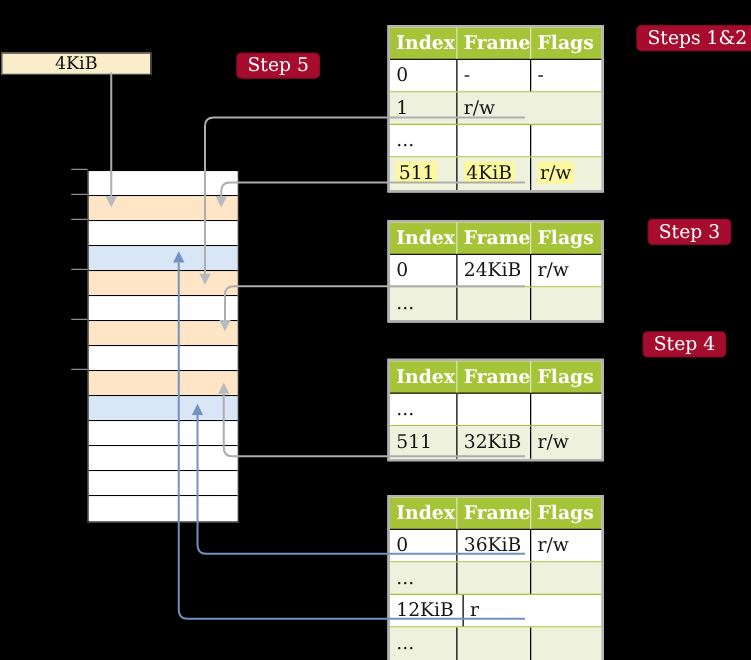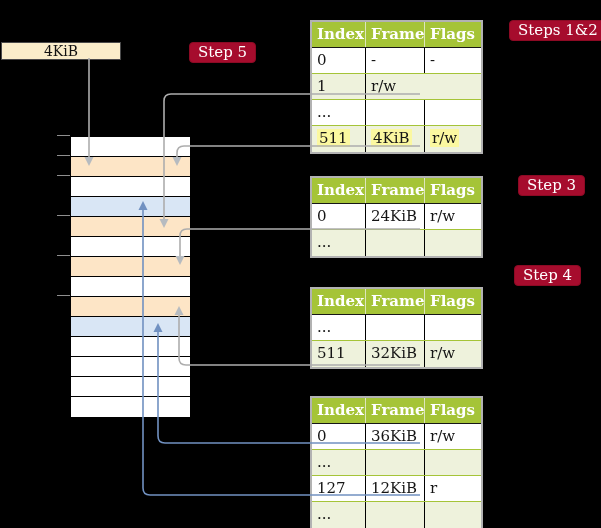--- a/index.html
+++ b/index.html
@@ -171,21 +171,20 @@
       <div class="td c1">0</div>
       <div class="td c2">36KiB</div>
       <div class="td c3">r/w</div>
     </div>
     <div class="row alt1">
       <div class="td c1">...</div>
       <div class="td c2"></div>
       <div class="td c3"></div>
     </div>
     <div class="row alt0">
-      <div class="td c1">127</div>
       <div class="td c2">12KiB</div>
       <div class="td c3">r</div>
     </div>
     <div class="row alt1">
       <div class="td c1">...</div>
       <div class="td c2"></div>
       <div class="td c3"></div>
     </div>
   </div>
 

